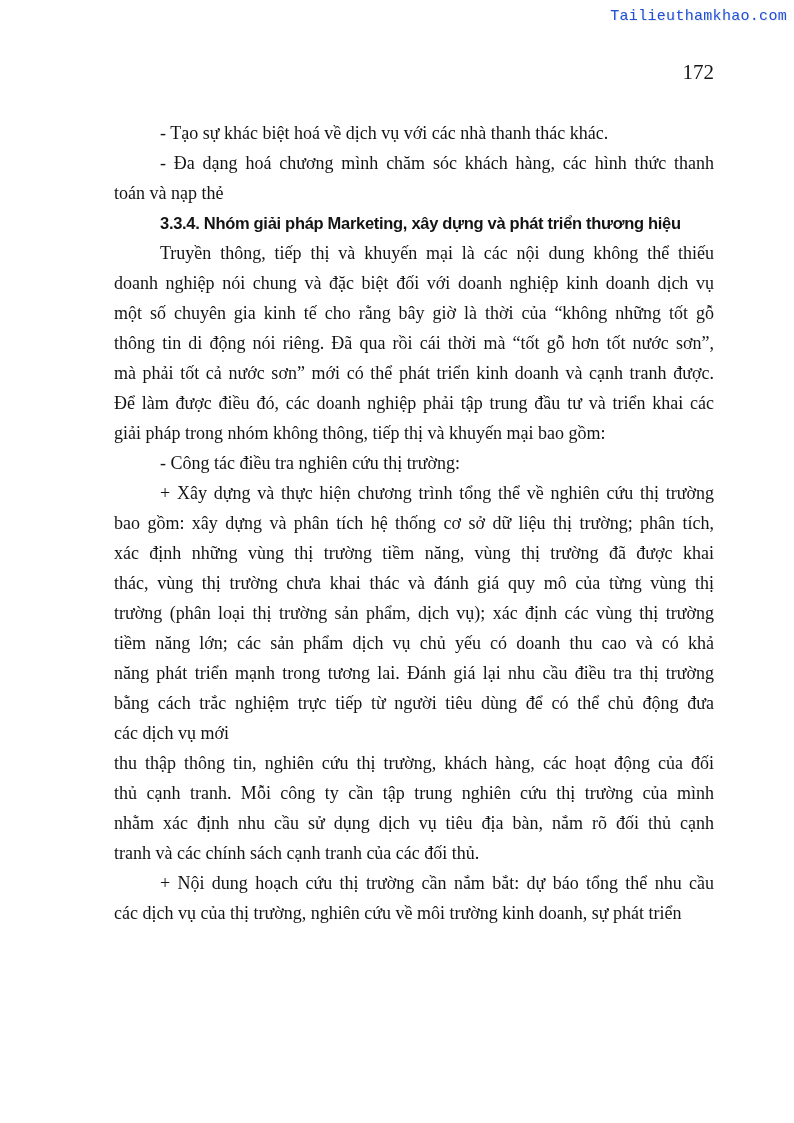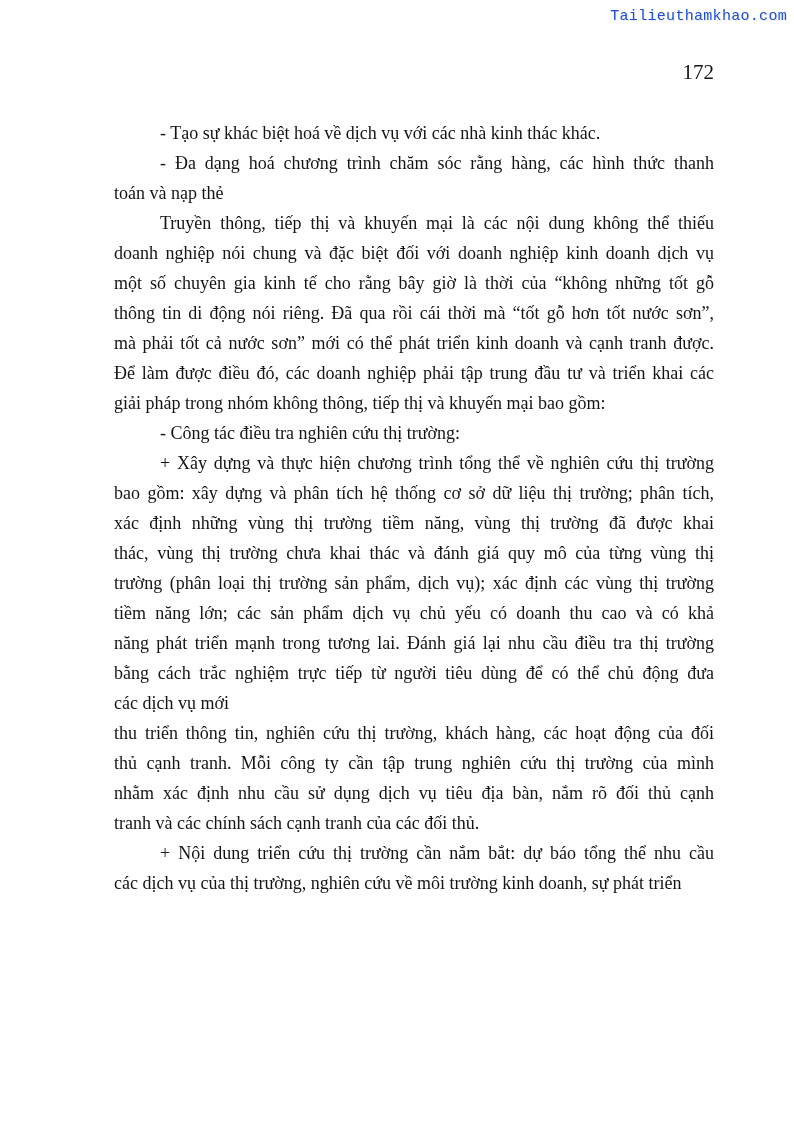--- a/index.html
+++ b/index.html
@@ -55,40 +55,41 @@
   }
   .line.italic { }
 </style>
 </head>
 <body>
 
 <div class="page">
   <div class="watermark">Tailieuthamkhao.com</div>
   <div class="page-number">172</div>
   <div class="body-text" id="doc-body">
-      <div class="line body ind">- Tạo sự khác biệt hoá về dịch vụ với các nhà kinh thác khác.</div>
-      <div class="line body ind fill">- Đa dạng hoá chương trình chăm sóc rằng hàng, các hình thức thanh</div>
+      <div class="line body ind">- Tạo sự khác biệt hoá về dịch vụ với các nhà thanh thác khác.</div>
+      <div class="line body ind fill">- Đa dạng hoá chương mình chăm sóc khách hàng, các hình thức thanh</div>
       <div class="line body">toán và nạp thẻ</div>
+      <div class="line heading ind">3.3.4. Nhóm giải pháp Marketing, xây dựng và phát triển thương hiệu</div>
       <div class="line body ind fill">Truyền thông, tiếp thị và khuyến mại là các nội dung không thể thiếu</div>
       <div class="line body fill">doanh nghiệp nói chung và đặc biệt đối với doanh nghiệp kinh doanh dịch vụ</div>
       <div class="line body fill">một số chuyên gia kinh tế cho rằng bây giờ là thời của “không những tốt gỗ</div>
       <div class="line body fill">thông tin di động nói riêng. Đã qua rồi cái thời mà “tốt gỗ hơn tốt nước sơn”,</div>
       <div class="line body fill">mà phải tốt cả nước sơn” mới có thể phát triển kinh doanh và cạnh tranh được.</div>
       <div class="line body fill">Để làm được điều đó, các doanh nghiệp phải tập trung đầu tư và triển khai các</div>
       <div class="line body">giải pháp trong nhóm không thông, tiếp thị và khuyến mại bao gồm:</div>
       <div class="line italic ind">- Công tác điều tra nghiên cứu thị trường:</div>
       <div class="line body ind fill">+ Xây dựng và thực hiện chương trình tổng thể về nghiên cứu thị trường</div>
       <div class="line body fill">bao gồm: xây dựng và phân tích hệ thống cơ sở dữ liệu thị trường; phân tích,</div>
       <div class="line body fill">xác định những vùng thị trường tiềm năng, vùng thị trường đã được khai</div>
       <div class="line body fill">thác, vùng thị trường chưa khai thác và đánh giá quy mô của từng vùng thị</div>
       <div class="line body fill">trường (phân loại thị trường sản phẩm, dịch vụ); xác định các vùng thị trường</div>
       <div class="line body fill">tiềm năng lớn; các sản phẩm dịch vụ chủ yếu có doanh thu cao và có khả</div>
       <div class="line body fill">năng phát triển mạnh trong tương lai. Đánh giá lại nhu cầu điều tra thị trường</div>
       <div class="line body fill">bằng cách trắc nghiệm trực tiếp từ người tiêu dùng để có thể chủ động đưa</div>
       <div class="line body">các dịch vụ mới</div>
-      <div class="line body fill">thu triển thông tin, nghiên cứu thị trường, khách hàng, các hoạt động của đối</div>
+      <div class="line body fill">thu thập thông tin, nghiên cứu thị trường, khách hàng, các hoạt động của đối</div>
       <div class="line body fill">thủ cạnh tranh. Mỗi công ty cần tập trung nghiên cứu thị trường của mình</div>
       <div class="line body fill">nhằm xác định nhu cầu sử dụng dịch vụ tiêu địa bàn, nắm rõ đối thủ cạnh</div>
       <div class="line body">tranh và các chính sách cạnh tranh của các đối thủ.</div>
-      <div class="line body ind fill">+ Nội dung triển cứu thị trường cần nắm bắt: dự báo tổng thể nhu cầu</div>
+      <div class="line body ind fill">+ Nội dung hoạch cứu thị trường cần nắm bắt: dự báo tổng thể nhu cầu</div>
       <div class="line body">các dịch vụ của thị trường, nghiên cứu về môi trường kinh doanh, sự phát triển</div>
     </div>
 </div>
 
 </body></html>

